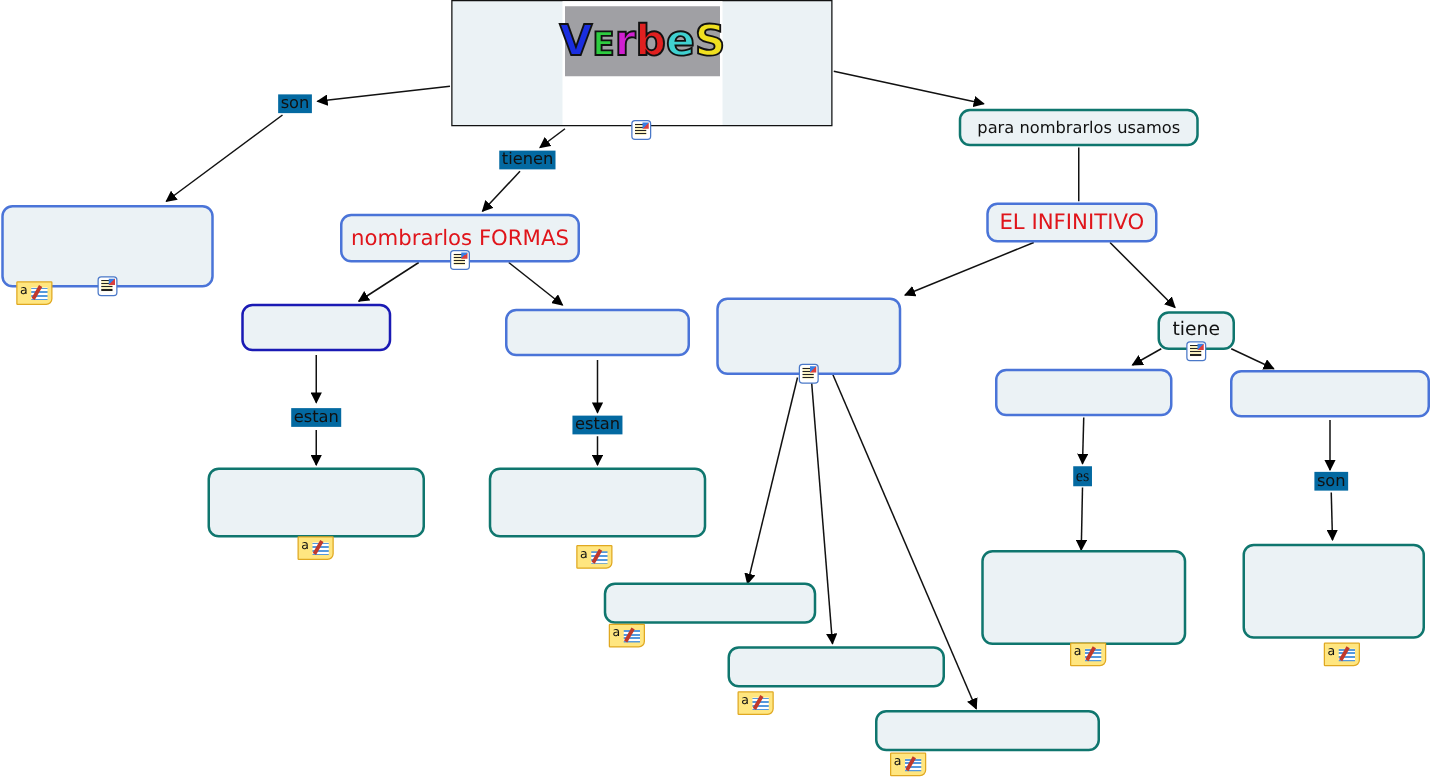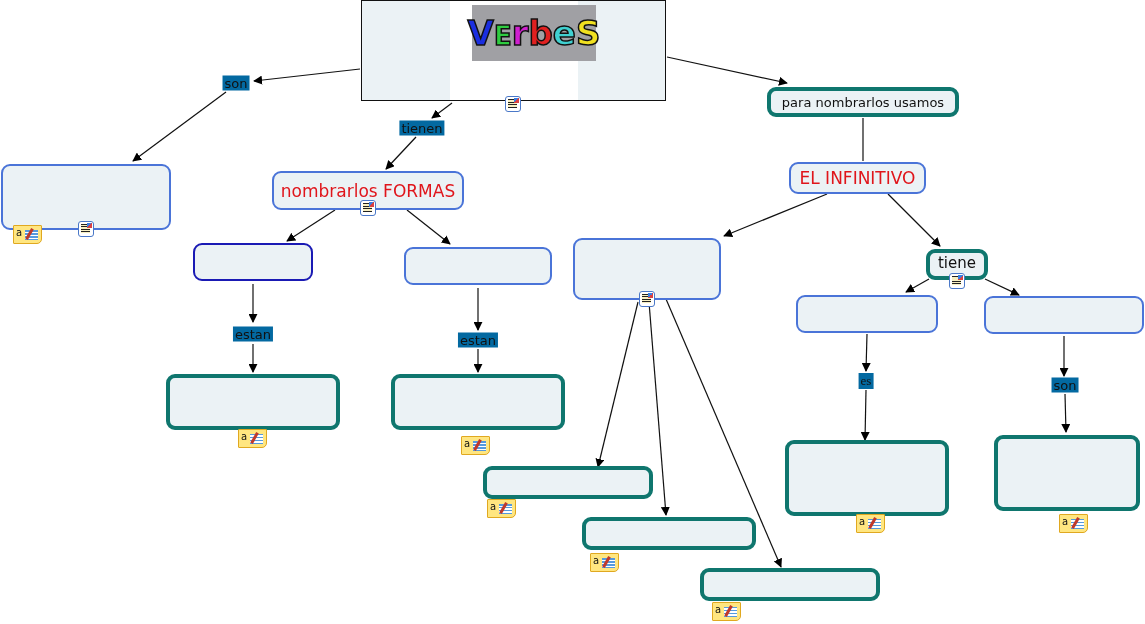--- a/index.html
+++ b/index.html
@@ -3,30 +3,30 @@
 <meta charset="utf-8">
 <style>
   html, body { margin:0; padding:0; background:#ffffff; }
   body { width:1145px; height:624px; position:relative; overflow:hidden;
          font-family:"DejaVu Sans", "Liberation Sans", sans-serif; }
   #links { position:absolute; left:0; top:0; width:1145px; height:624px; }
   .concept { position:absolute; box-sizing:border-box; background:#ebf2f5;
              border-radius:9px; display:flex; align-items:center; justify-content:center; }
   .blue { border:2px solid #4a74d8; }
   .darkblue { border:2px solid #1a1ab4; }
-  .black { border:4px solid #0f766e; }
+  .black { border:2px solid #0f766e; }
   .title { color:#e0151b; font-size:17px; }
   .plain { color:#111; font-size:13px; }
   .linkword { position:absolute; font-size:13px; color:#111; background:#0369a1; padding:0 2px;
               transform:translate(-50%,-50%); white-space:nowrap; }
   .root { position:absolute; left:361px; top:0; width:305px; height:101px; box-sizing:border-box;
           border:1px solid #111; background:#ebf2f5; }
   .root-img { position:absolute; left:88px; top:0; width:128px; height:99px; background:#fff; }
   .root-logo { position:absolute; left:2px; top:4px; width:124px; height:56px; background:#a0a0a4;
-               display:flex; align-items:center; justify-content:center;margin-left:20px; }
+               display:flex; align-items:center; justify-content:center; }
   .logo-letters span { font-size:34px; font-weight:bold; font-family:"DejaVu Sans", sans-serif;
                -webkit-text-stroke:1.5px #111; }
   .res-icon { position:absolute; width:16px; height:16px; box-sizing:border-box; border:1.5px solid #4a78c8;
               border-radius:3px; background:#fff; }
   .res-icon::before { content:""; position:absolute; left:2px; top:2px; width:9px; height:9px;
               background:repeating-linear-gradient(#222 0 1px, #f7efc0 1px 2.5px); }
   .res-icon::after { content:""; position:absolute; right:1px; top:1px; width:5px; height:5px;
               background:linear-gradient(135deg,#3a7de0 50%, #d94040 50%); }
   .note-icon { position:absolute; width:29px; height:19px; box-sizing:border-box; border:1.5px solid #e0a820;
                background:#ffe680; border-radius:1px 1px 5px 1px; }

